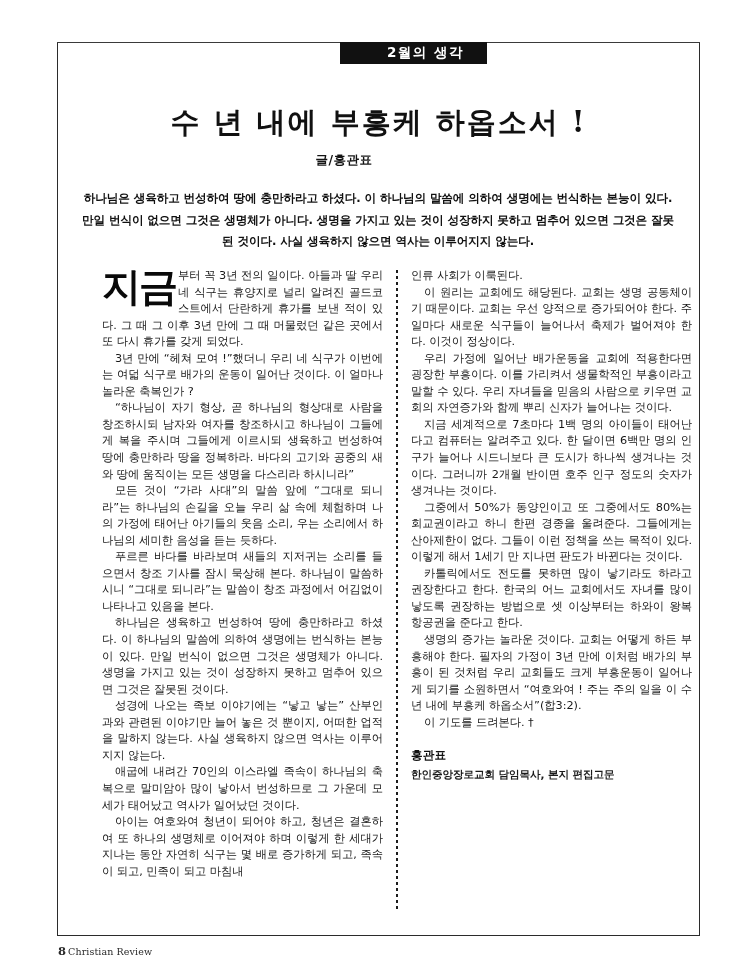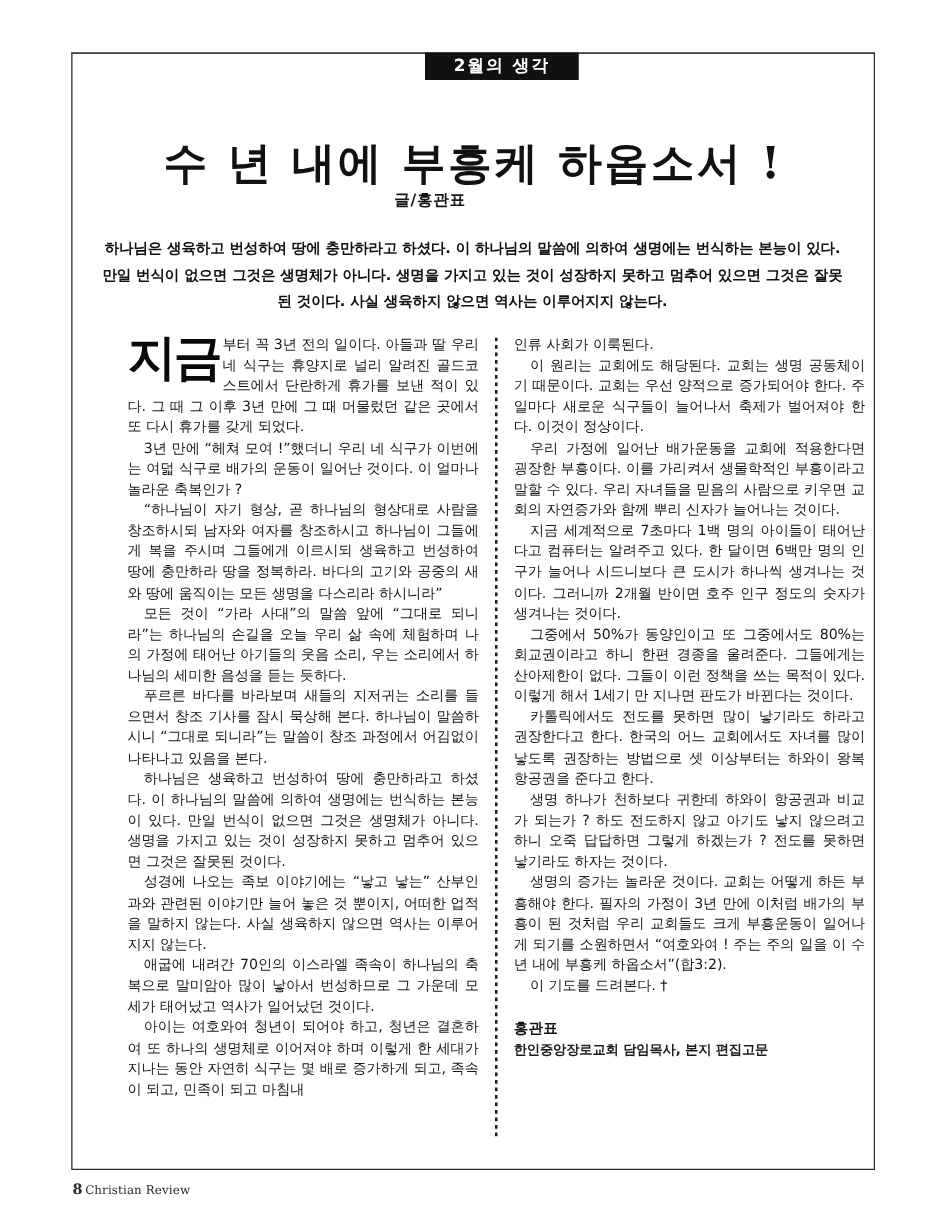--- a/index.html
+++ b/index.html
@@ -47,31 +47,32 @@
     height: 22px;
     background: #111111;
     color: #ffffff;
     display: flex;
     align-items: center;
     justify-content: center;
     letter-spacing: 1.5px;
     font-size: 13.5px;
     font-weight: bold;
     z-index: 3;
+    padding-left: 24px;
   }
 
   
   .title {
     position: absolute;
     left: 57px;
     top: 84px;
     width: 643px;
     text-align: center;
     font-family: "DejaVu Serif", "Liberation Serif", serif;
-    font-size: 35px;
+    font-size: 29px;
     font-weight: bold;
     letter-spacing: 2px;
     color: #111111;
   }
 
   .byline {
     position: absolute;
     left: 57px;
     top: 152px;
     width: 574px;
@@ -218,21 +219,20 @@
     <p>아이는 여호와여 청년이 되어야 하고, 청년은 결혼하여 또 하나의 생명체로 이어져야 하며 이렇게 한 세대가 지나는 동안 자연히 식구는 몇 배로 증가하게 되고, 족속이 되고, 민족이 되고 마침내</p>
   </div>
 
   <div class="col col-right">
     <p class="noindent">인류 사회가 이룩된다.</p>
     <p>이 원리는 교회에도 해당된다. 교회는 생명 공동체이기 때문이다. 교회는 우선 양적으로 증가되어야 한다. 주일마다 새로운 식구들이 늘어나서 축제가 벌어져야 한다. 이것이 정상이다.</p>
     <p>우리 가정에 일어난 배가운동을 교회에 적용한다면 굉장한 부흥이다. 이를 가리켜서 생물학적인 부흥이라고 말할 수 있다. 우리 자녀들을 믿음의 사람으로 키우면 교회의 자연증가와 함께 뿌리 신자가 늘어나는 것이다.</p>
     <p>지금 세계적으로 7초마다 1백 명의 아이들이 태어난다고 컴퓨터는 알려주고 있다. 한 달이면 6백만 명의 인구가 늘어나 시드니보다 큰 도시가 하나씩 생겨나는 것이다. 그러니까 2개월 반이면 호주 인구 정도의 숫자가 생겨나는 것이다.</p>
     <p>그중에서 50%가 동양인이고 또 그중에서도 80%는 회교권이라고 하니 한편 경종을 울려준다. 그들에게는 산아제한이 없다. 그들이 이런 정책을 쓰는 목적이 있다. 이렇게 해서 1세기 만 지나면 판도가 바뀐다는 것이다.</p>
     <p>카톨릭에서도 전도를 못하면 많이 낳기라도 하라고 권장한다고 한다. 한국의 어느 교회에서도 자녀를 많이 낳도록 권장하는 방법으로 셋 이상부터는 하와이 왕복 항공권을 준다고 한다.</p>
-    <p>생명 하나가 천하보다 귀한데 하와이 항공권과 비교가 되는가 ? 하도 전도하지 않고 아기도 낳지 않으려고 하니 오죽 답답하면 그렇게 하겠는가 ? 전도를 못하면 낳기라도 하자는 것이다.</p>
     <p>생명의 증가는 놀라운 것이다. 교회는 어떻게 하든 부흥해야 한다. 필자의 가정이 3년 만에 이처럼 배가의 부흥이 된 것처럼 우리 교회들도 크게 부흥운동이 일어나게 되기를 소원하면서 “여호와여 ! 주는 주의 일을 이 수 년 내에 부흥케 하옵소서”(합3:2).</p>
     <p>이 기도를 드려본다. †</p>
 
     <div class="bio">
       <div class="bio-name">홍관표</div>
       <div class="bio-desc">한인중앙장로교회 담임목사, 본지 편집고문</div>
     </div>
   </div>
 
 </div>

